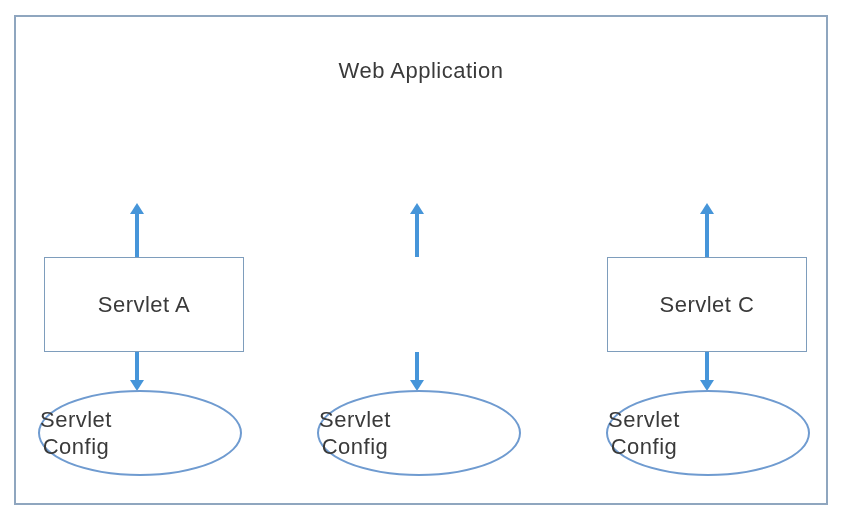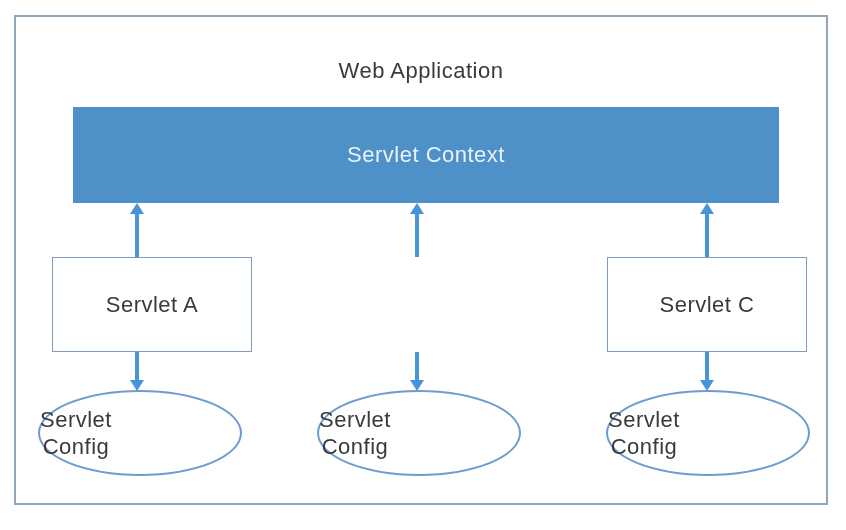--- a/index.html
+++ b/index.html
@@ -42,40 +42,37 @@
     display:flex;align-items:center;justify-content:flex-start;text-align:center;
     font-size:22px;line-height:27px;letter-spacing:0.5px;color:var(--text);
   }
   .stem{position:absolute;width:4px;background:var(--arrow);}
   .stem.up{top:196px;height:44px;}
   .stem.down{top:335px;height:29px;}
   .head{position:absolute;width:0;height:0;border-left:7px solid transparent;border-right:7px solid transparent;}
   .head.up{top:186px;border-bottom:11px solid var(--arrow);}
   .head.down{top:363px;border-top:11px solid var(--arrow);}
   
-  .box-a{left:36px;}   .ell-a{left:22px;}
+  .box-a{left:28px;}   .ell-a{left:22px;}
   .stem-a{left:119px;} .head-a{left:114px;}
   
   .box-b{left:302px;}  .ell-b{left:301px;}
   .stem-b{left:399px;} .head-b{left:394px;}
   
   .box-c{left:591px;}  .ell-c{left:590px;}
   .stem-c{left:689px;} .head-c{left:684px;}
 </style>
 </head>
 <body>
 
 <div class="canvas">
   <div class="frame">
 
     <div class="title">Web Application</div>
 
-    <div class="context-bar">
-      <span>Servlet Context</span>
-    </div>
 
     <div class="head up head-a"></div>
     <div class="stem up stem-a"></div>
     <div class="servlet-box box-a">
       <span>Servlet A</span>
     </div>
     <div class="stem down stem-a"></div>
     <div class="head down head-a"></div>
     <div class="config-ellipse ell-a">
       <div>

